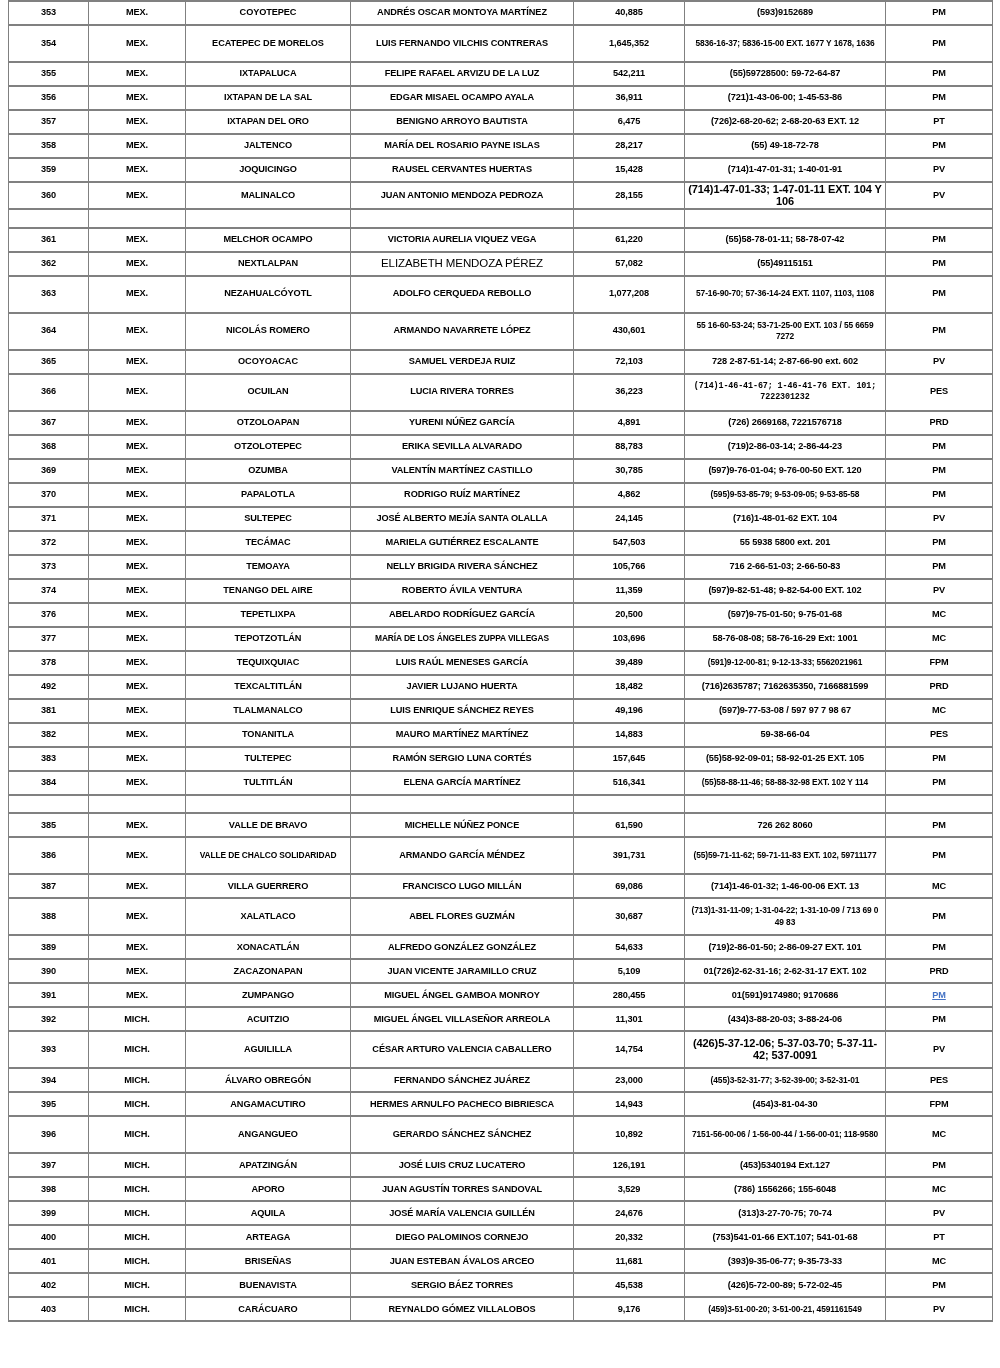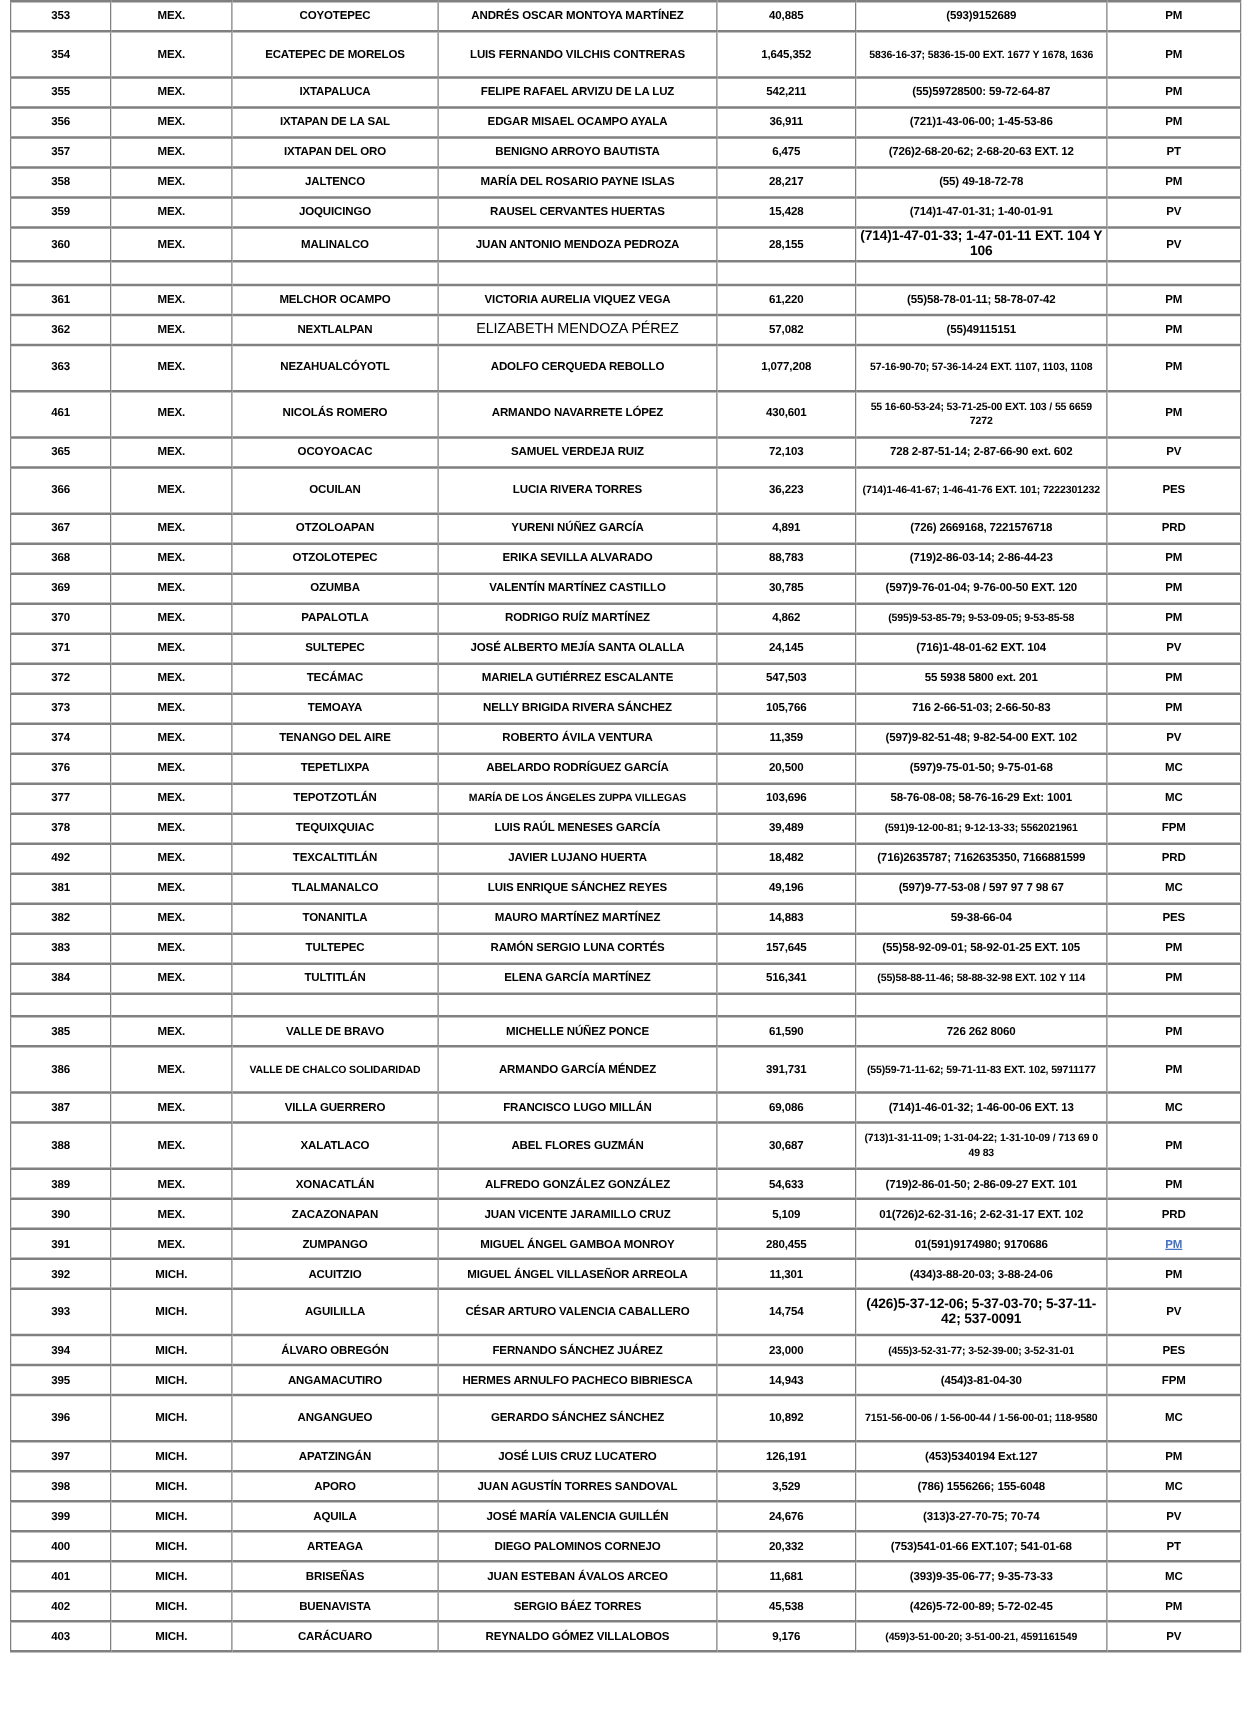--- a/index.html
+++ b/index.html
@@ -194,21 +194,21 @@
         <tr class="row-tall">
           <td>363</td>
           <td>MEX.</td>
           <td class="cell-muni">NEZAHUALCÓYOTL</td>
           <td class="cell-name">ADOLFO CERQUEDA REBOLLO</td>
           <td>1,077,208</td>
           <td class="wrapcell" style="font-size: 8.4px;">57-16-90-70; 57-36-14-24 EXT. 1107, 1103, 1108</td>
           <td>PM</td>
         </tr>
         <tr class="row-tall">
-          <td>461</td>
+          <td>364</td>
           <td>MEX.</td>
           <td class="cell-muni">NICOLÁS ROMERO</td>
           <td class="cell-name">ARMANDO NAVARRETE LÓPEZ</td>
           <td>430,601</td>
           <td class="wrapcell" style="font-size: 8.4px;">55 16-60-53-24; 53-71-25-00 EXT. 103 / 55 6659 7272</td>
           <td>PM</td>
         </tr>
         <tr class="row-pad">
           <td>365</td>
           <td>MEX.</td>
@@ -217,21 +217,21 @@
           <td>72,103</td>
           <td class="wrapcell">728 2-87-51-14; 2-87-66-90 ext. 602</td>
           <td>PV</td>
         </tr>
         <tr class="row-tall">
           <td>366</td>
           <td>MEX.</td>
           <td class="cell-muni">OCUILAN</td>
           <td class="cell-name">LUCIA RIVERA TORRES</td>
           <td>36,223</td>
-          <td class="wrapcell" style="font-size: 8.4px;">(714)1-46-41-67; 1-46-41-76 EXT. 101; 7222301232</td>
+          <td class="wrapcell" style="font-size: 8.4px; font-family: Liberation Mono, monospace;">(714)1-46-41-67; 1-46-41-76 EXT. 101; 7222301232</td>
           <td>PES</td>
         </tr>
         <tr class="row-pad">
           <td>367</td>
           <td>MEX.</td>
           <td class="cell-muni">OTZOLOAPAN</td>
           <td class="cell-name">YURENI NÚÑEZ GARCÍA</td>
           <td>4,891</td>
           <td class="wrapcell">(726) 2669168, 7221576718</td>
           <td>PRD</td>

